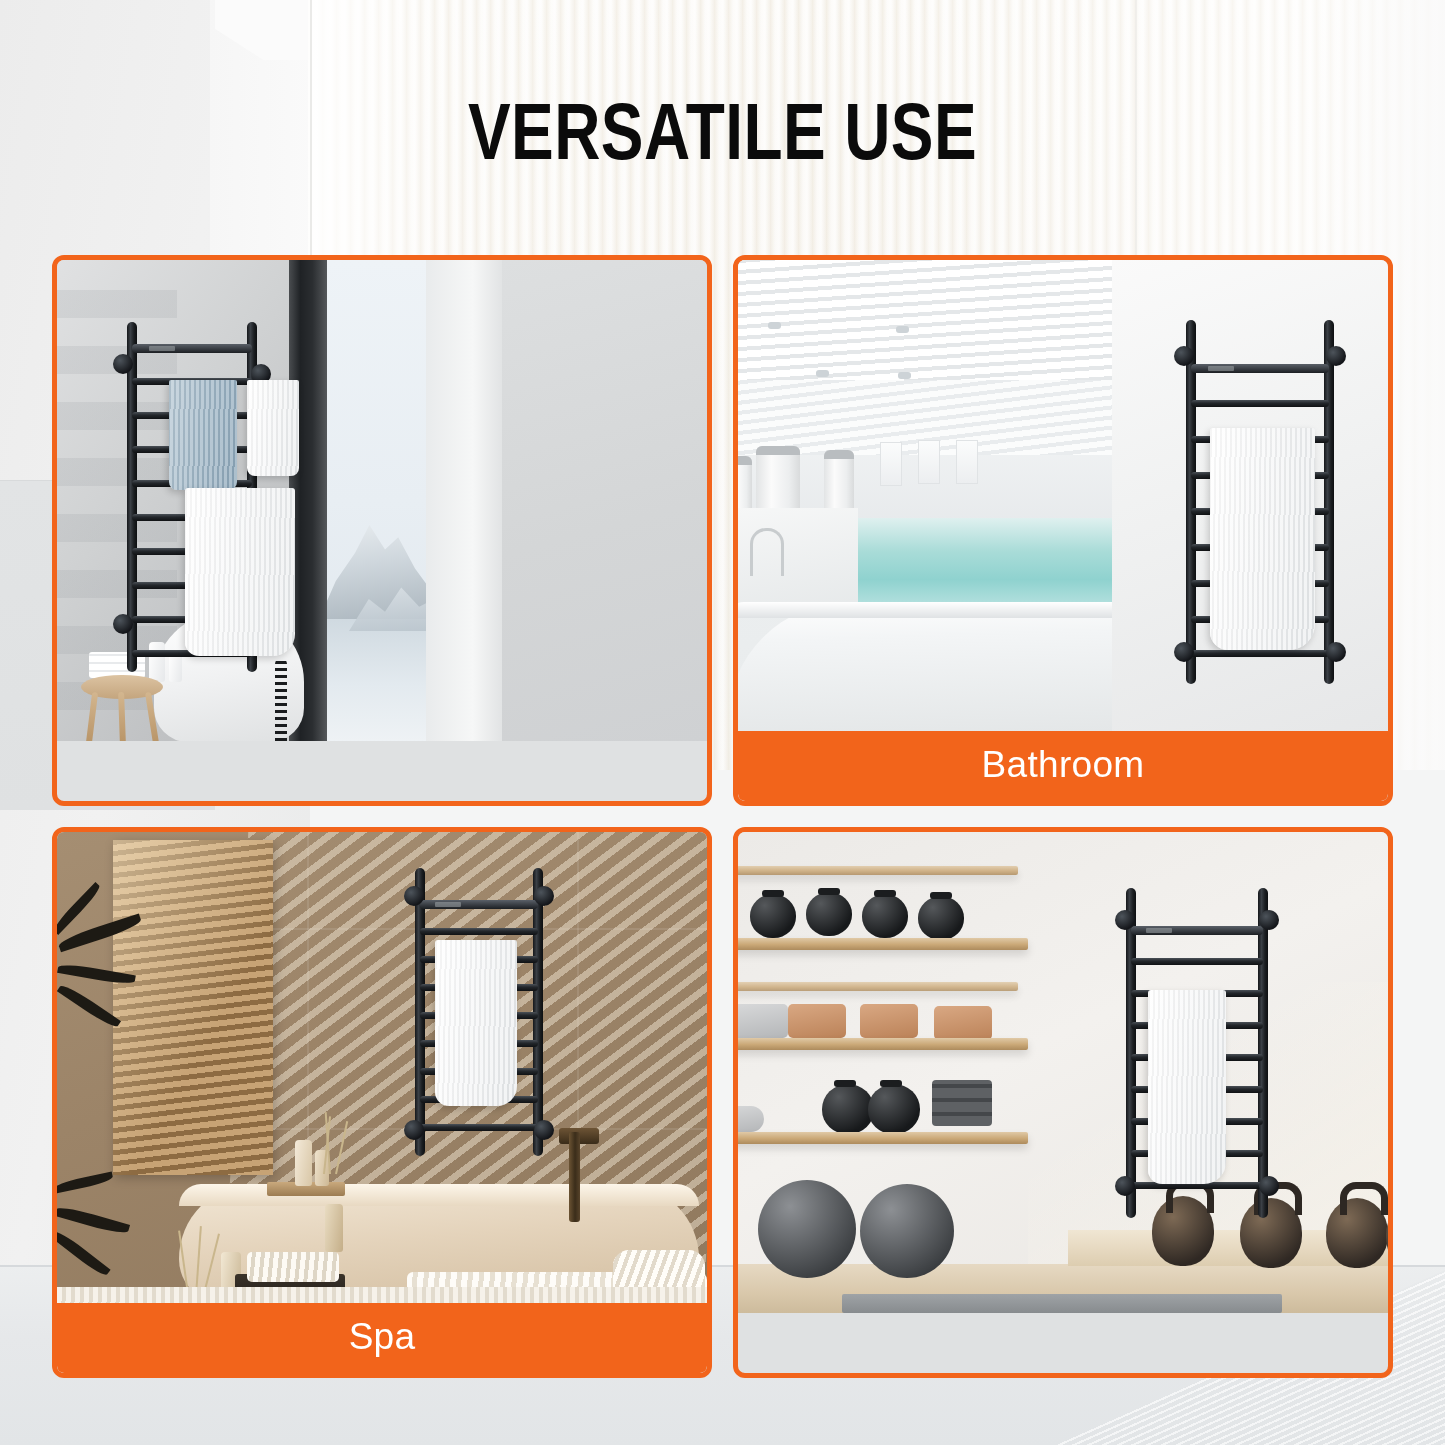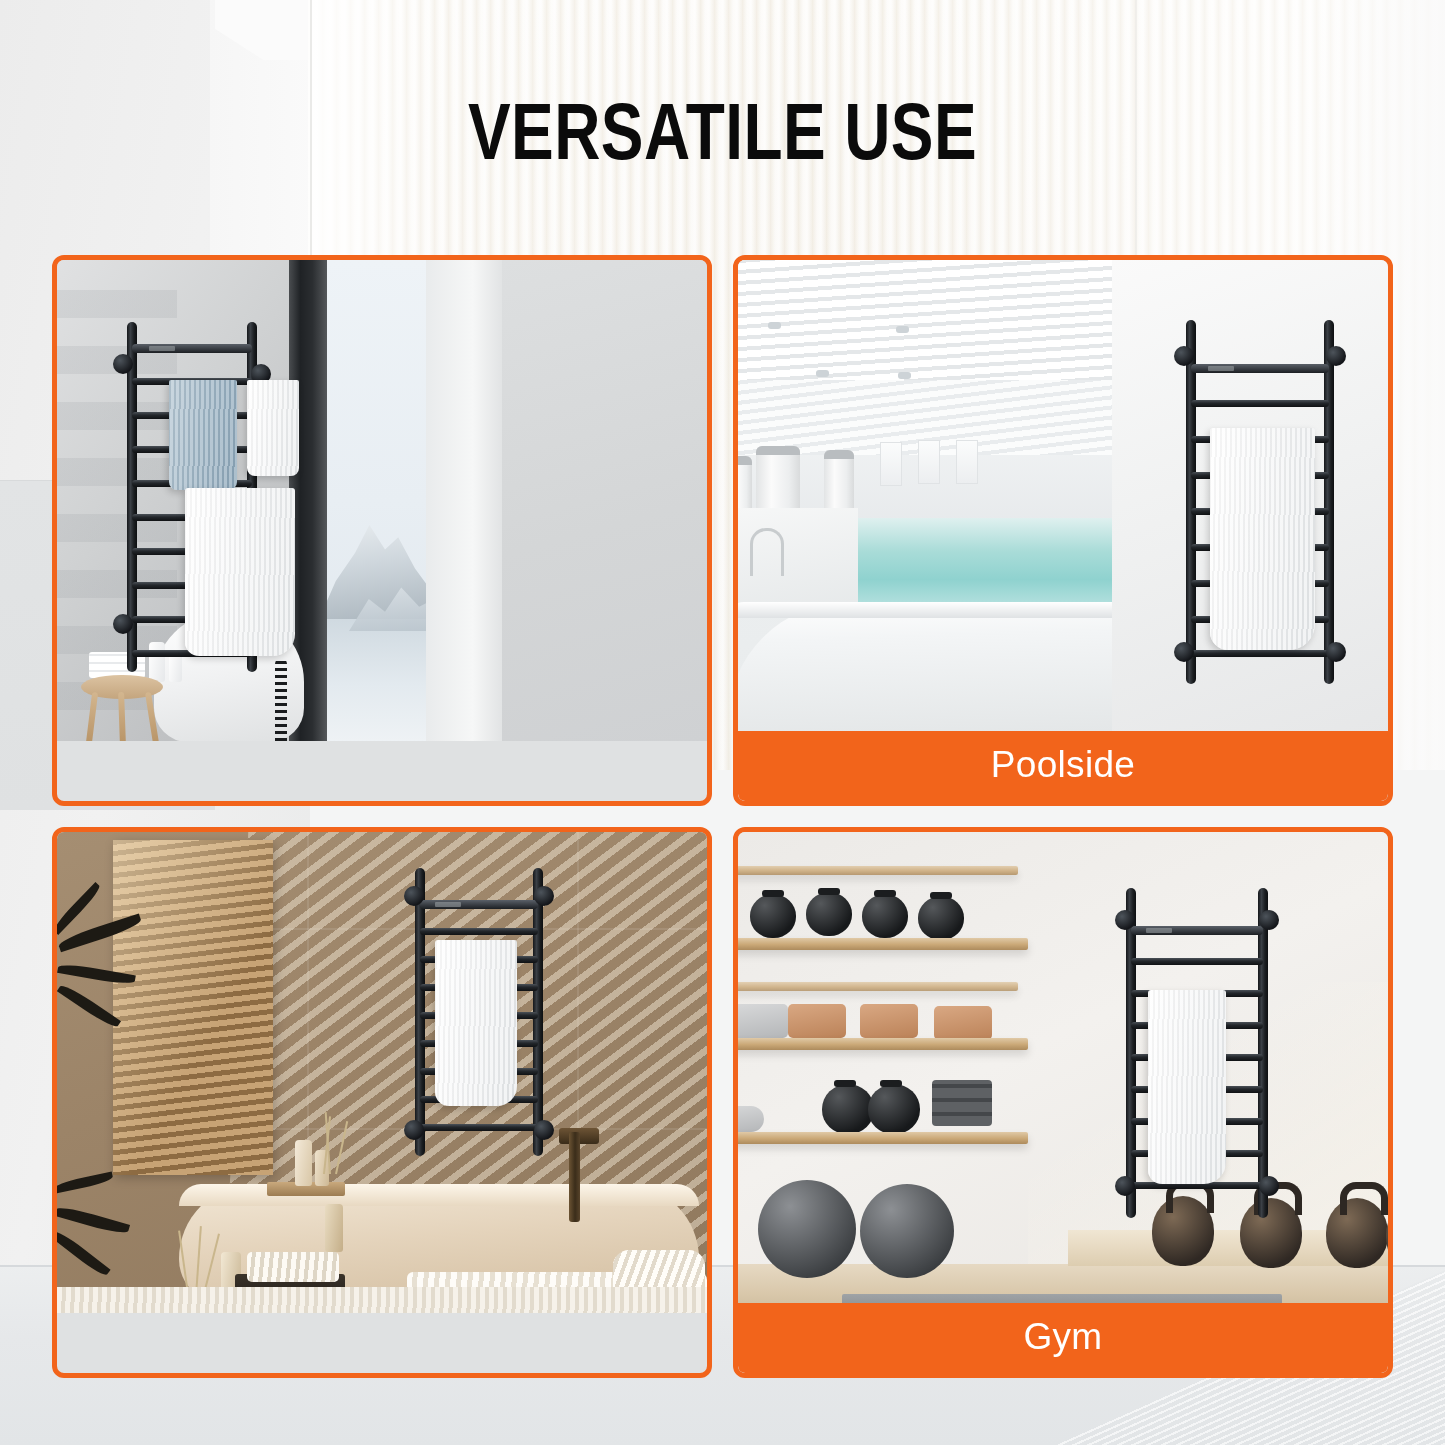--- a/index.html
+++ b/index.html
@@ -541,21 +541,21 @@
         <div class="rung" style="top:296px"></div>
         <div class="rung" style="top:330px"></div>
         <div class="bracket" style="left:-12px;top:26px"></div>
         <div class="bracket" style="right:-12px;top:26px"></div>
         <div class="bracket" style="left:-12px;top:322px"></div>
         <div class="bracket" style="right:-12px;top:322px"></div>
       </div>
       <div class="towel" style="left:472px;top:168px;width:105px;height:222px;border-radius:3px 3px 26px 18px"></div>
     </div>
     <div class="label-bar">
-      <span>Poolside</span>
+      <span>Bathroom</span>
     </div>
   </div>
 
   <div class="card">
     <div class="scene">
       <div class="spa-wall"></div>
       <div class="spa-tile-line" style="left:250px;top:0;width:2px;height:330px"></div>
       <div class="spa-tile-line" style="left:520px;top:0;width:2px;height:330px"></div>
       <div class="spa-tile-line" style="left:150px;top:96px;width:510px;height:2px"></div>
       <div class="spa-tile-line" style="left:150px;top:296px;width:510px;height:2px"></div>
@@ -609,20 +609,23 @@
         <div class="rung" style="top:200px"></div>
         <div class="rung" style="top:228px"></div>
         <div class="rung" style="top:256px"></div>
         <div class="bracket" style="left:-11px;top:18px"></div>
         <div class="bracket" style="right:-11px;top:18px"></div>
         <div class="bracket" style="left:-11px;top:252px"></div>
         <div class="bracket" style="right:-11px;top:252px"></div>
       </div>
       <div class="towel" style="left:378px;top:108px;width:82px;height:166px;border-radius:3px 3px 20px 14px"></div>
     </div>
+    <div class="label-bar">
+      <span>Spa</span>
+    </div>
   </div>
 
   <div class="card">
     <div class="scene">
       <div class="gym-wall"></div>
       <div class="gym-sun"></div>
 
       <div class="med-ball" style="left:12px;top:62px"></div>
       <div class="med-ball" style="left:68px;top:60px"></div>
       <div class="med-ball" style="left:124px;top:62px"></div>
@@ -666,18 +669,15 @@
         <div class="rung" style="top:230px"></div>
         <div class="rung" style="top:262px"></div>
         <div class="rung" style="top:294px"></div>
         <div class="bracket" style="left:-11px;top:22px"></div>
         <div class="bracket" style="right:-11px;top:22px"></div>
         <div class="bracket" style="left:-11px;top:288px"></div>
         <div class="bracket" style="right:-11px;top:288px"></div>
       </div>
       <div class="towel" style="left:410px;top:158px;width:78px;height:194px;border-radius:3px 3px 22px 14px"></div>
     </div>
-    <div class="label-bar">
-      <span>Gym</span>
-    </div>
   </div>
 
 </div>
 
 </body></html>

